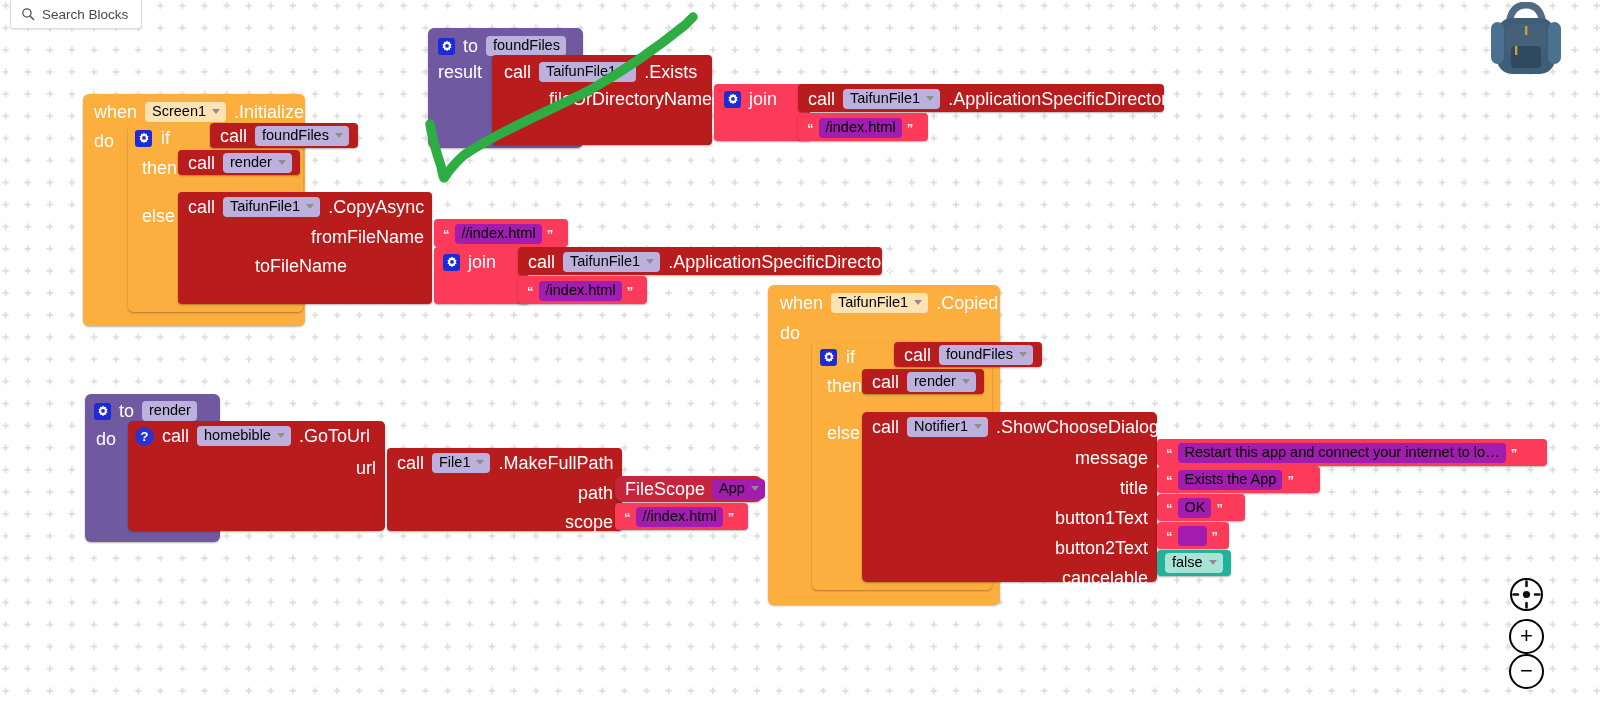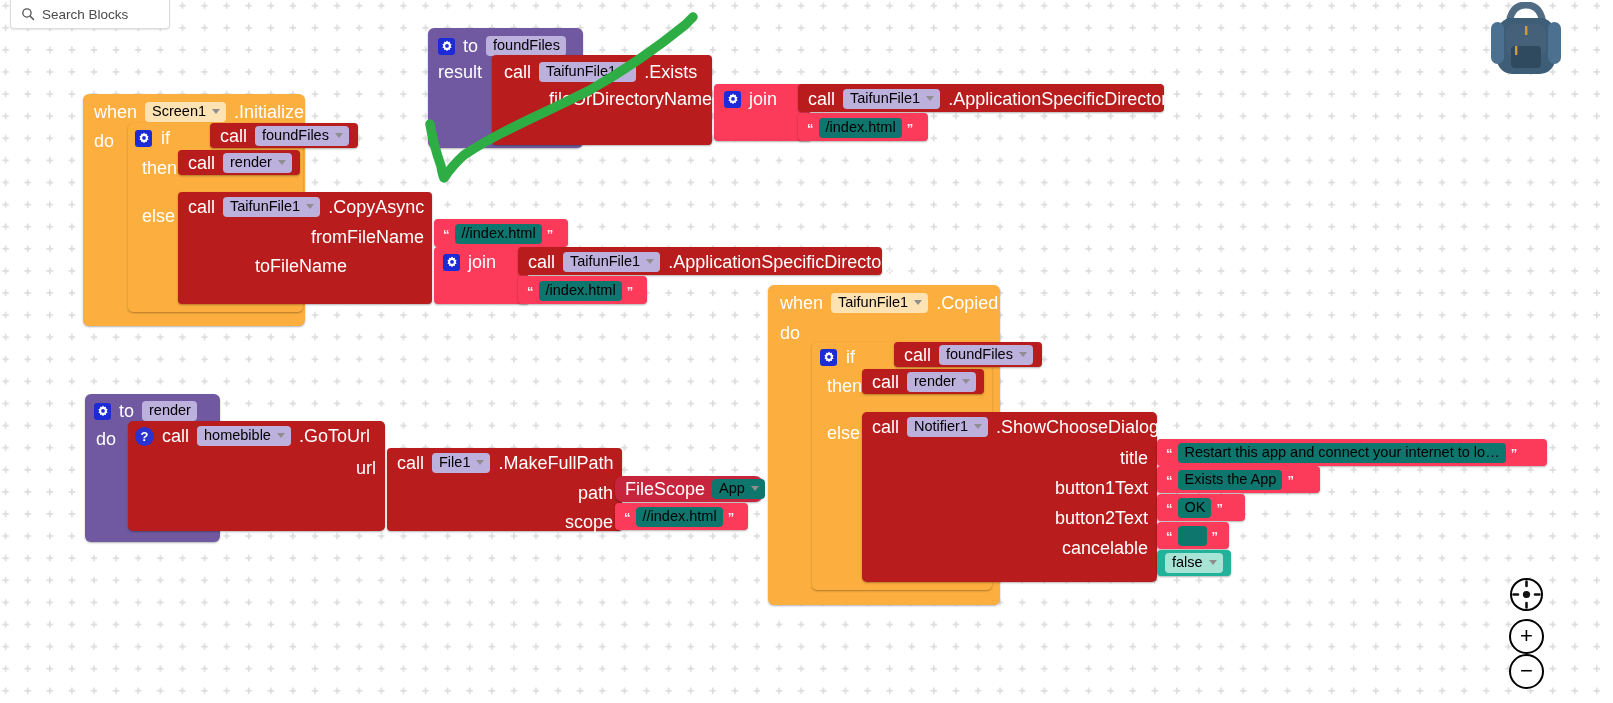--- a/index.html
+++ b/index.html
@@ -25,41 +25,41 @@
     mask-image:
        repeating-linear-gradient(to right, #000 0 5px, transparent 5px 22.1px),
        repeating-linear-gradient(to bottom, #000 0 5px, transparent 5px 22.1px);
     mask-composite:add;
   }
   
   #gridsvg{position:absolute;inset:0;}
 
   
   .searchbox{
-    position:absolute;left:10px;top:0px;width:160px;height:29px;
+    position:absolute;left:10px;top:0px;width:132px;height:29px;
     background:#fff;border:1px solid #dcdcdc;border-top:none;
     border-radius:0 0 4px 4px;
     box-shadow:0 1px 2px rgba(0,0,0,.10);
     display:flex;align-items:center;gap:7px;padding-left:10px;
     box-sizing:border-box;z-index:40;
   }
   .searchbox .lbl{font-size:13.5px;color:#4a4a4a;}
 
   
   .blk{position:absolute;box-sizing:border-box;}
   .row{display:flex;align-items:center;}
   .txt{color:#fff;font-size:18px;white-space:nowrap;line-height:1;}
   
   .field{
     display:inline-flex;align-items:center;gap:5px;
     background:#fde3b4;border-radius:4px;padding:2px 6px 3px 7px;
     color:#000;font-size:14.5px;white-space:nowrap;line-height:1.05;
   }
   .field.purple{background:#bcb1dc;}
-  .field.redtxt{background:#0f766e;}
+  .field.redtxt{background:#a21caf;}
   .field.tealf{background:#a8e4d6;}
   .field.orange-param{background:#e29a6a;color:#000;border-radius:9px;padding:2px 9px 3px 9px;}
   .caret{
     width:0;height:0;border-left:4.5px solid transparent;border-right:4.5px solid transparent;
     border-top:5px solid #8e8e8e;display:inline-block;margin-left:1px;
   }
   
   .gear{
     width:17px;height:17px;border-radius:3px;background:#1d2bd6;
     display:inline-flex;align-items:center;justify-content:center;flex:none;
@@ -411,20 +411,23 @@
 <div class="blk c-purple2 shadow" style="left:862px;top:412px;width:295px;height:170px;border-radius:5px;">
   <div class="row" style="padding:5px 0 0 10px;gap:8px;">
     <span class="txt">call</span>
     <span class="field purple">
       <span>Notifier1</span>
         <i class="caret"></i>
     </span>
     <span class="txt">.ShowChooseDialog</span>
   </div>
   <div class="row" style="padding:12px 9px 0 0;justify-content:flex-end;">
+    <span class="txt">message</span>
+  </div>
+  <div class="row" style="padding:12px 9px 0 0;justify-content:flex-end;">
     <span class="txt">title</span>
   </div>
   <div class="row" style="padding:12px 9px 0 0;justify-content:flex-end;">
     <span class="txt">button1Text</span>
   </div>
   <div class="row" style="padding:12px 9px 0 0;justify-content:flex-end;">
     <span class="txt">button2Text</span>
   </div>
   <div class="row" style="padding:12px 9px 0 0;justify-content:flex-end;">
     <span class="txt">cancelable</span>

